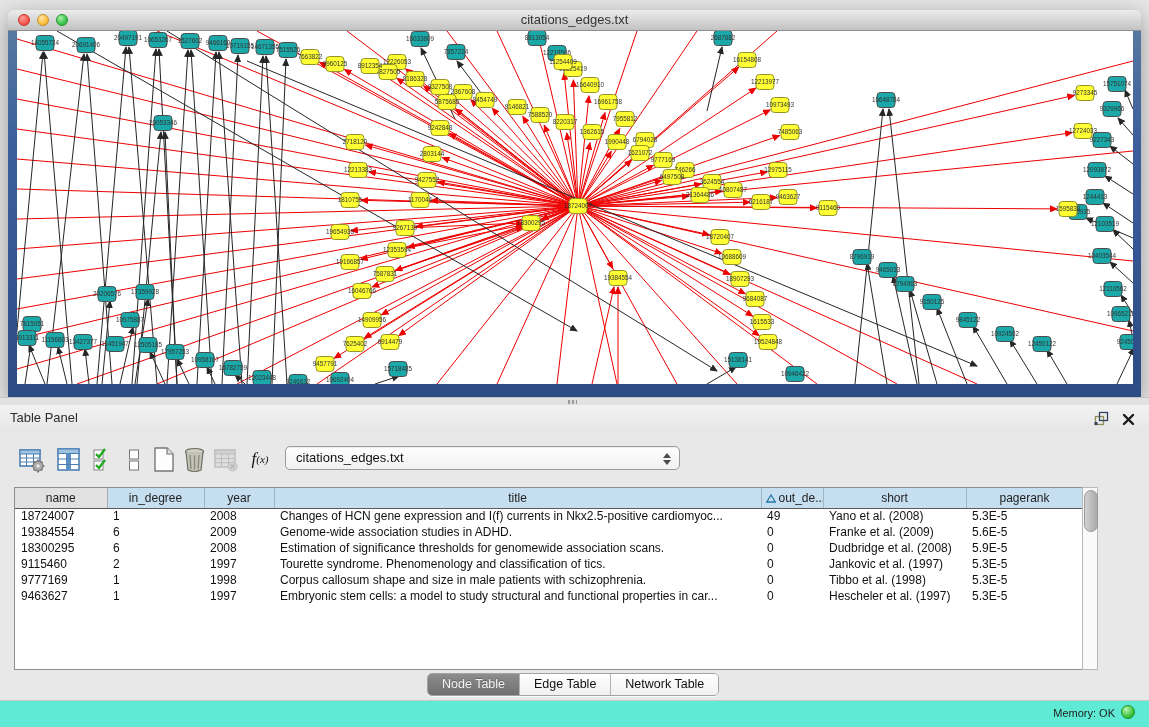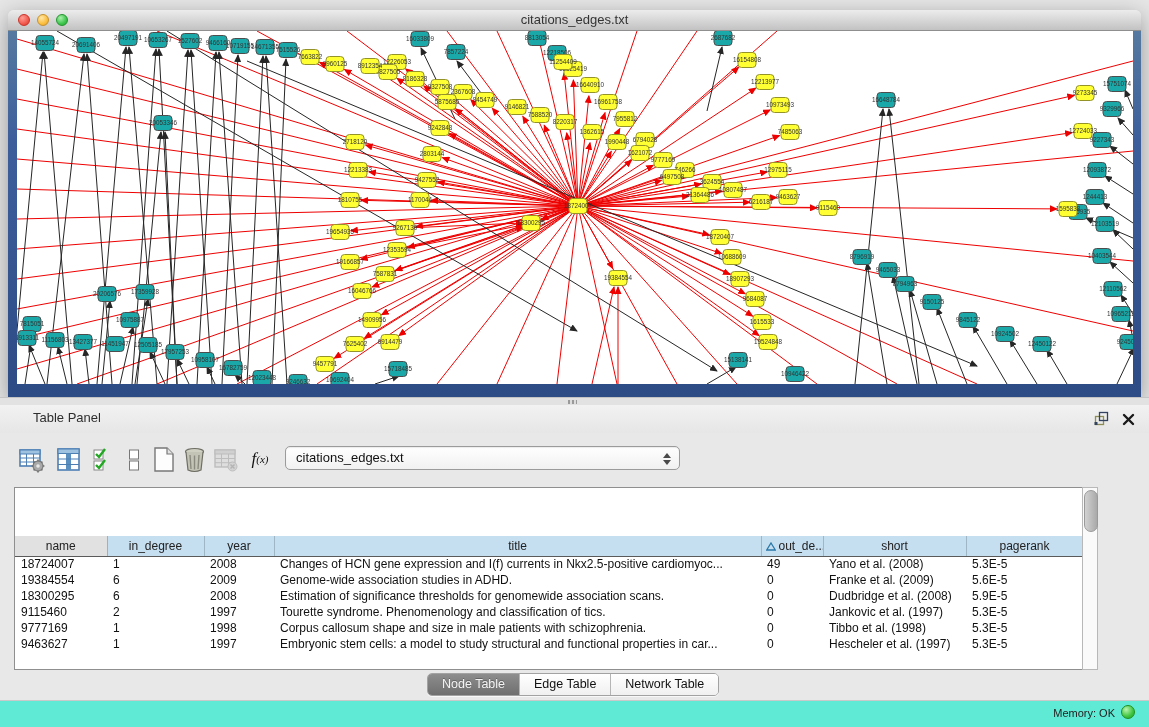--- a/index.html
+++ b/index.html
@@ -27,42 +27,42 @@
 
   
   #divider{position:absolute;left:0;top:397px;width:1149px;height:8px;background:#e2e2e2;
     border-top:1px solid #c4c4c4;box-sizing:border-box;}
   #divider .knob{position:absolute;left:568px;top:2px;width:9px;height:4px;
     background:repeating-linear-gradient(90deg,#9a9a9a 0 2px,#dcdcdc 2px 4px);}
 
   
   #table-panel{position:absolute;left:0;top:405px;width:1149px;height:322px;background:#e8e8e8;}
   .panel-header{position:relative;height:28px;background:linear-gradient(#f2f2f2,#e6e6e6);}
-  .panel-header .ptitle{position:absolute;left:10px;top:5px;font-size:13px;color:#2e2e2e;margin-left:23px;}
+  .panel-header .ptitle{position:absolute;left:10px;top:5px;font-size:13px;color:#2e2e2e;}
   .panel-hdr-icons{position:absolute;right:14px;top:6px;display:flex;gap:13px;align-items:center;}
 
   
   .toolbar{position:absolute;left:0;top:36px;width:1149px;height:36px;}
   .tbi{position:absolute;top:4px;width:28px;height:28px;display:flex;align-items:center;justify-content:center;}
   .fx{font-family:"Liberation Serif",serif;font-style:italic;font-size:17px;color:#111;}
   .fx .small{font-size:11px;}
   .combo{position:absolute;left:285px;top:5px;width:395px;height:24px;box-sizing:border-box;
     border:1px solid #9b9b9b;border-radius:5px;background:linear-gradient(#ffffff,#f1f1f1);
     font-size:13px;color:#111;line-height:22px;padding-left:10px;
     box-shadow:inset 0 1px 1px rgba(0,0,0,.08);}
   .combo .stepper{position:absolute;right:7px;top:3px;width:11px;height:17px;
     display:flex;flex-direction:column;align-items:center;justify-content:center;gap:2px;}
   .combo .stepper i{width:0;height:0;border-left:4px solid transparent;border-right:4px solid transparent;}
   .combo .stepper i.up{border-bottom:5px solid #4a4a4a;}
   .combo .stepper i.dn{border-top:5px solid #4a4a4a;}
 
   
   #tbl-wrap{position:absolute;left:14px;top:82px;width:1068px;height:181px;background:#fff;
     border:1px solid #8f8f8f;box-sizing:content-box;}
-  table{border-collapse:collapse;table-layout:fixed;width:1068px;font-size:12px;color:#111;margin-top:48px;}
+  table{border-collapse:collapse;table-layout:fixed;width:1068px;font-size:12px;color:#111;}
   th{height:20px;font-weight:normal;font-size:12px;color:#222;
     background:#c5def0;border-right:1px solid #9fb6c4;border-bottom:1px solid #5a5a5a;
     text-align:center;overflow:hidden;white-space:nowrap;padding:0 4px;box-sizing:border-box;}
   th.c0{background:#e1e1e1;border-right:1px solid #adadad;}
   th.c4{text-align:left;}
   th .sorttri{vertical-align:-1px;margin-right:3px;}
   td{height:16px;padding:0 0 0 6px;white-space:nowrap;overflow:hidden;box-sizing:border-box;}
   col.c0{width:92px}col.c1{width:97px}col.c2{width:70px}col.c3{width:487px}
   col.c4{width:62px}col.c5{width:143px}col.c6{width:117px}
 

